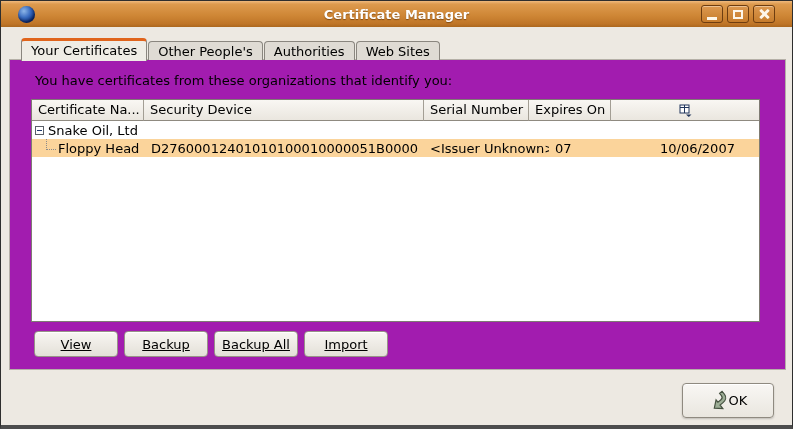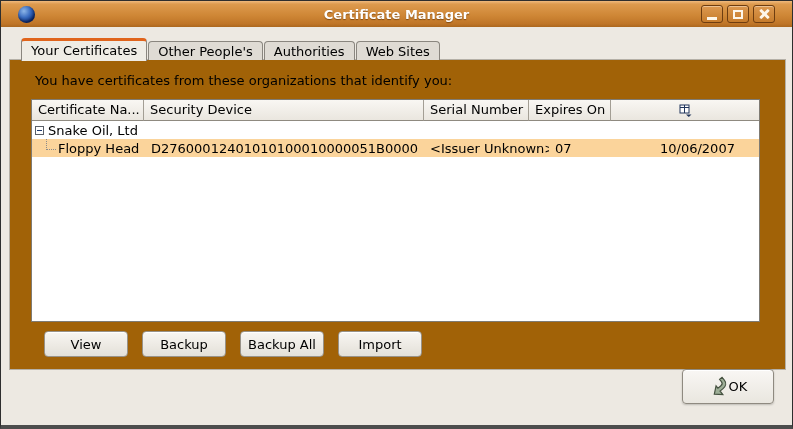--- a/index.html
+++ b/index.html
@@ -57,21 +57,21 @@
   }
   .tab.active {
     height: 23px; background: #EFECE5;
     border-top: 3px solid #E0641C; position: relative; z-index: 4;
     margin-bottom: -1px; padding-bottom: 1px;
   }
 
   
   .panel {
     position: absolute; left: 8px; top: 58px; width: 777px; height: 311px;
-    background: #a16207; border: 1px solid #b5b0a7;
+    background: #a21caf; border: 1px solid #b5b0a7;
   }
   .desc { position: absolute; left: 25px; top: 13px; white-space: nowrap; }
 
   
   .tree {
     position: absolute; left: 21px; top: 39px; width: 729px; height: 223px;
     border: 1px solid #7f7b73; background: #fff; overflow: hidden;
   }
   .thead { display: flex; height: 21px; }
   .hcell {
@@ -96,32 +96,32 @@
     content: ""; position: absolute; left: 1px; right: 1px; top: 3px; height: 1px; background: #1e3a6e;
   }
   .branch {
     width: 10px; height: 11px; margin-left: 14px; margin-right: 2px;
     border-left: 1px dotted #8a8a8a; border-bottom: 1px dotted #8a8a8a;
     transform: translateY(-4px); flex: 0 0 auto;
   }
   .pl7 { padding-left: 7px; }
 
   
-  .actions { position: absolute; left: 34px; top: 271px; display: flex; gap: 14px; }
+  .actions { position: absolute; left: 24px; top: 271px; display: flex; gap: 6px; text-decoration: underline; }
   .abtn {
     width: 84px; height: 26px;
     border: 1px solid #989288; border-radius: 4px;
     background: linear-gradient(#f8f6f2, #edeae4 55%, #e3e0d8);
     box-shadow: inset 0 1px 0 #fff;
     font-family: inherit; font-size: 13px; cursor: pointer;
   }
 
   
   .okbtn {
-    position: absolute; right: 18px; top: 368px; width: 92px; height: 35px;
+    position: absolute; right: 18px; top: 382px; width: 92px; height: 35px;
     border: 1px solid #8f8a80; border-radius: 4px;
     background: linear-gradient(#f9f7f4, #e9e6df);
     box-shadow: inset 0 1px 0 #fff, 0 1px 2px rgba(0,0,0,.2);
     display: flex; align-items: center; justify-content: center; 
     font-family: inherit; font-size: 13px; cursor: pointer;
   }
   .ok-icon { transform: rotate(-38deg); margin-top: 2px; }
 </style>
 </head>
 <body>

